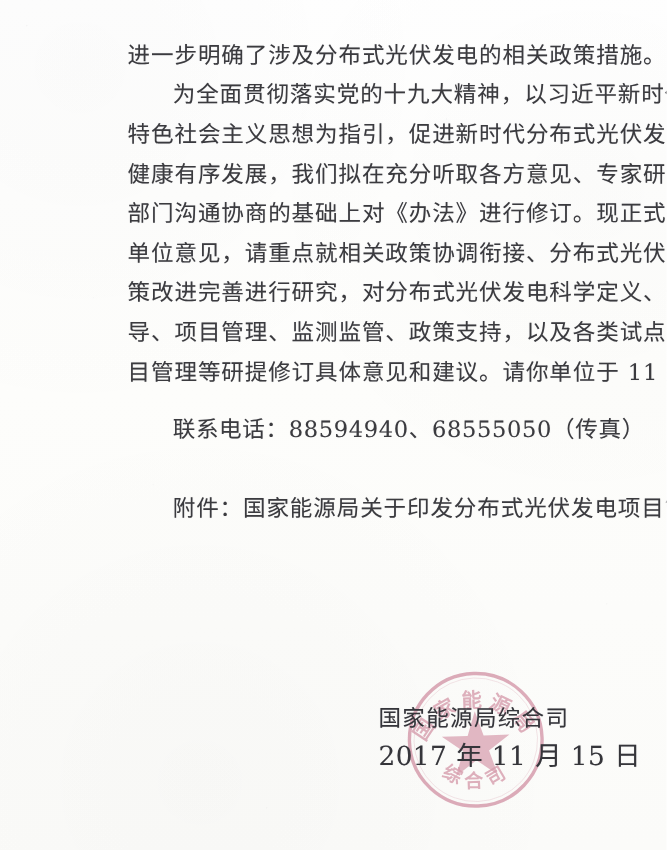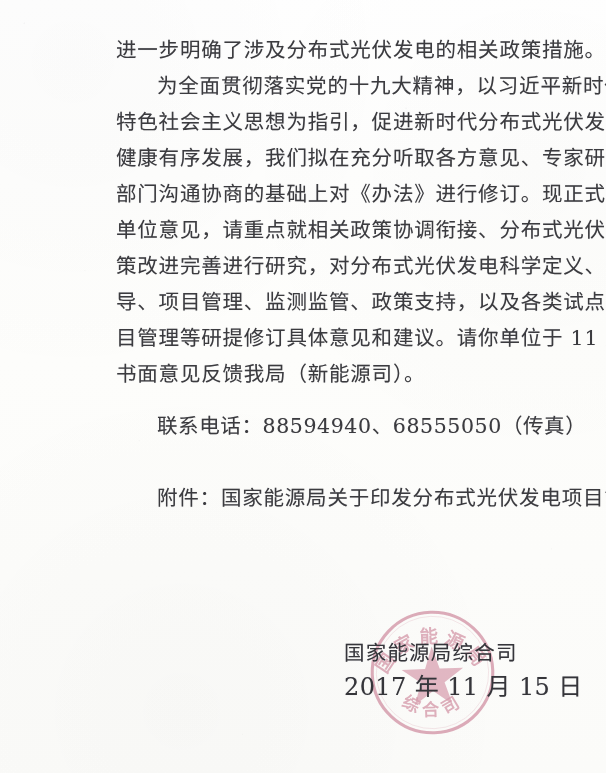--- a/index.html
+++ b/index.html
@@ -119,21 +119,20 @@
 
     <div class="line">进一步明确了涉及分布式光伏发电的相关政策措施。</div>
     <div class="line indent">为全面贯彻落实党的十九大精神，以习近平新时代中国</div>
     <div class="line">特色社会主义思想为指引，促进新时代分布式光伏发电持续</div>
     <div class="line">健康有序发展，我们拟在充分听取各方意见、专家研讨论证、</div>
     <div class="line">部门沟通协商的基础上对《办法》进行修订。现正式征求你</div>
     <div class="line">单位意见，请重点就相关政策协调衔接、分布式光伏发电政</div>
     <div class="line">策改进完善进行研究，对分布式光伏发电科学定义、规模指</div>
     <div class="line">导、项目管理、监测监管、政策支持，以及各类试点示范项</div>
     <div class="line">目管理等研提修订具体意见和建议。请你单位于 11 月底前将</div>
-    <div class="line">书面意见反馈我局（新能源司）。</div>
 
     <div class="gap-sm"></div>
 
     <div class="line contact-line">联系电话：88594940、68555050（传真）</div>
 
     <div class="gap-md"></div>
 
     <div class="attach-block">
       <div class="line">附件：国家能源局关于印发分布式光伏发电项目管理暂</div>
     </div>

